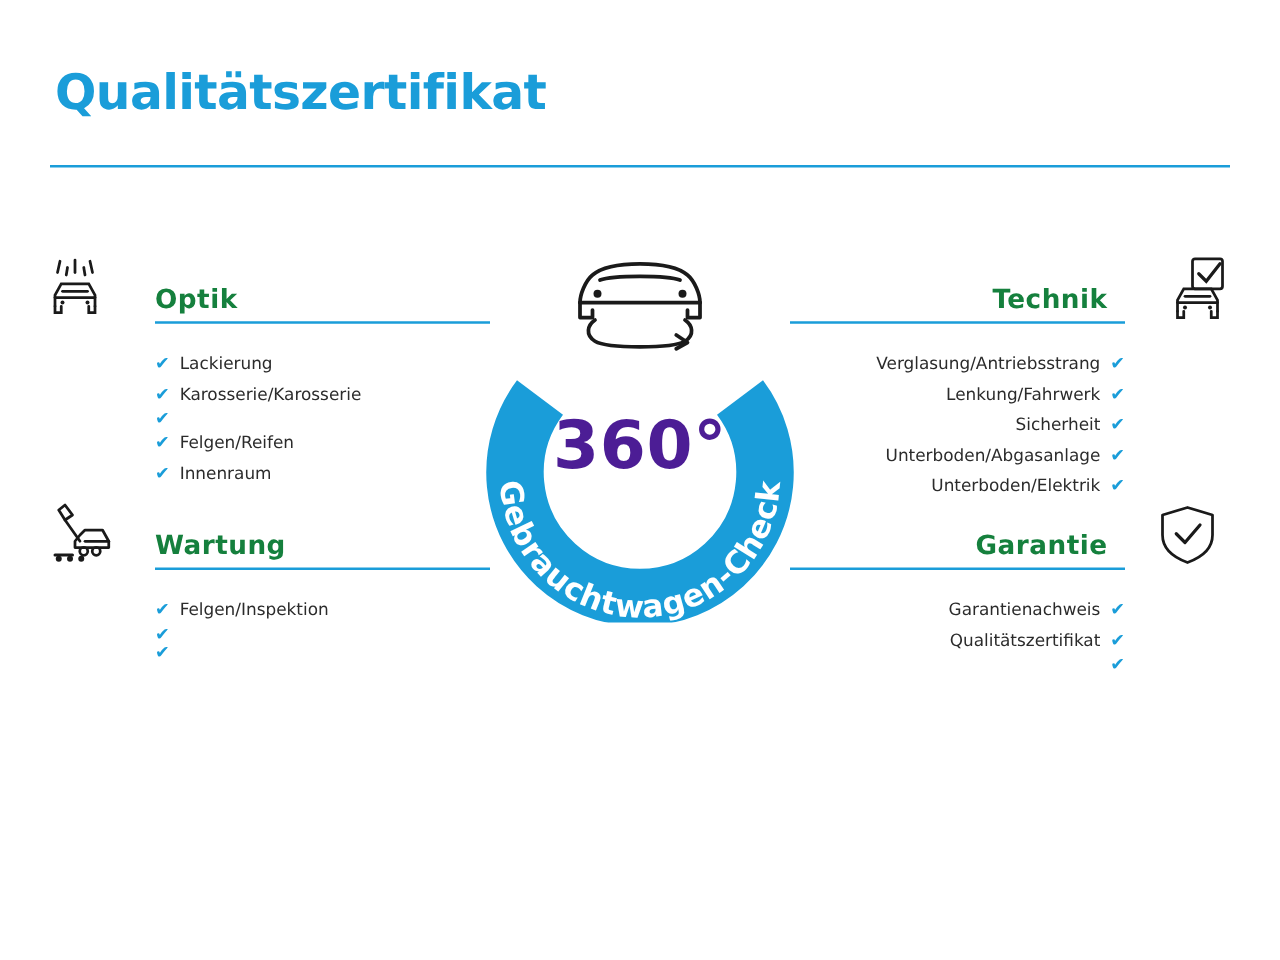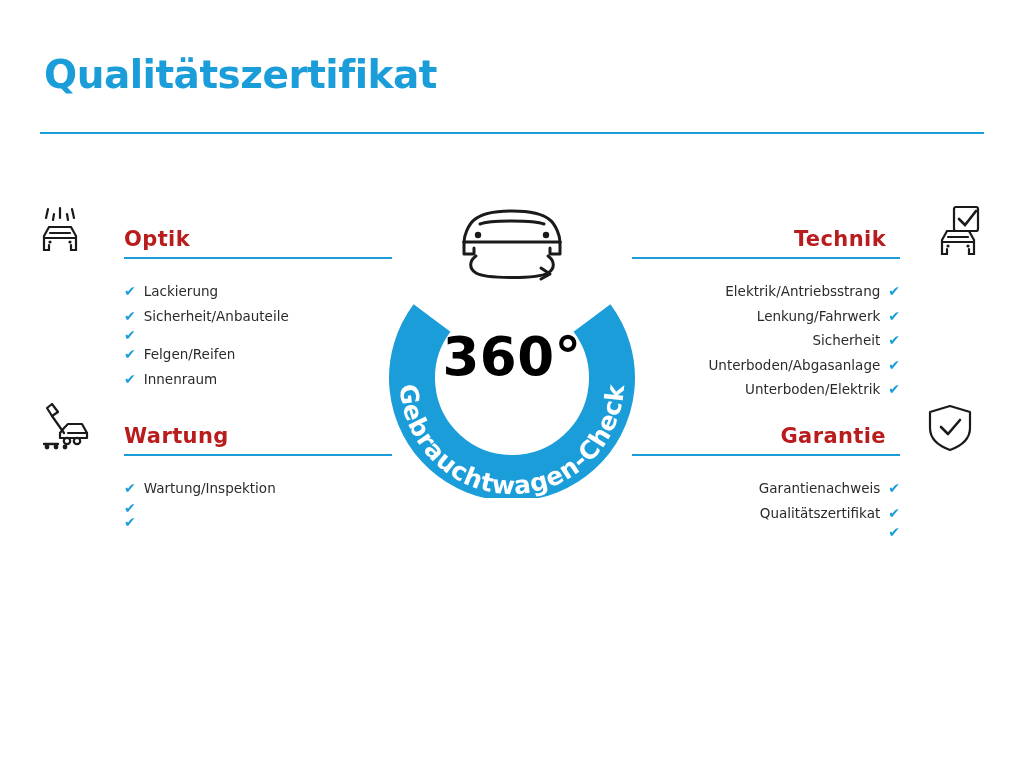--- a/index.html
+++ b/index.html
@@ -62,21 +62,21 @@
     height: 58px;
   }
   .quad.left .quad-icon  { left: 8px; }
   .quad.right .quad-icon { right: 8px; }
 
   .quad-title {
     position: absolute;
     bottom: 16px;
     font-size: 21px;
     font-weight: bold;
-    color: #b91c1c;
+    color: #15803d;
     letter-spacing: 0.4px;
     white-space: nowrap;
   }
   .quad.left .quad-title  { left: 94px; }
   .quad.right .quad-title { right: 108px; }
 
   .quad-rule {
     position: absolute;
     bottom: 8px;
     height: 2px;
@@ -127,21 +127,21 @@
     height: 242px;
   }
   .ring-number {
     position: absolute;
     left: 0;
     top: 128px;
     width: 284px;
     text-align: center;
     font-size: 53px;
     font-weight: bold;
-    color: #000000;
+    color: #4c1d95;
     letter-spacing: 0.5px;
   }
   .car-top {
     position: absolute;
     left: 72px;
     top: 0;
     width: 140px;
     height: 90px;
   }
 
@@ -191,21 +191,21 @@
       <span class="quad-title">Optik</span>
       <span class="quad-rule"></span>
     </div>
     <ul class="quad-list">
       <li>
           <span class="check">✔</span>
           <span>Lackierung</span>
         </li>
       <li>
           <span class="check">✔</span>
-          <span>Sicherheit/Anbauteile</span>
+          <span>Karosserie/Karosserie</span>
         </li>
       <li>
           <span class="check">✔</span>
         </li>
       <li>
           <span class="check">✔</span>
           <span>Felgen/Reifen</span>
         </li>
       <li>
           <span class="check">✔</span>
@@ -230,21 +230,21 @@
             <circle cx="54" cy="41" r="1.6" fill="#1a1a1a" stroke="none"></circle>
           </g>
         </svg>
       </span>
       <span class="quad-title">Technik</span>
       <span class="quad-rule"></span>
     </div>
     <ul class="quad-list">
       <li>
           <span class="check">✔</span>
-          <span>Elektrik/Antriebsstrang</span>
+          <span>Verglasung/Antriebsstrang</span>
         </li>
       <li>
           <span class="check">✔</span>
           <span>Lenkung/Fahrwerk</span>
         </li>
       <li>
           <span class="check">✔</span>
           <span>Sicherheit</span>
         </li>
       <li>
@@ -275,21 +275,21 @@
             <circle cx="27" cy="45" r="2.4" fill="#1a1a1a" stroke="none"></circle>
           </g>
         </svg>
       </span>
       <span class="quad-title">Wartung</span>
       <span class="quad-rule"></span>
     </div>
     <ul class="quad-list">
       <li>
           <span class="check">✔</span>
-          <span>Wartung/Inspektion</span>
+          <span>Felgen/Inspektion</span>
         </li>
       <li>
           <span class="check">✔</span>
         </li>
       <li>
           <span class="check">✔</span>
         </li>
     </ul>
   </div>
 

